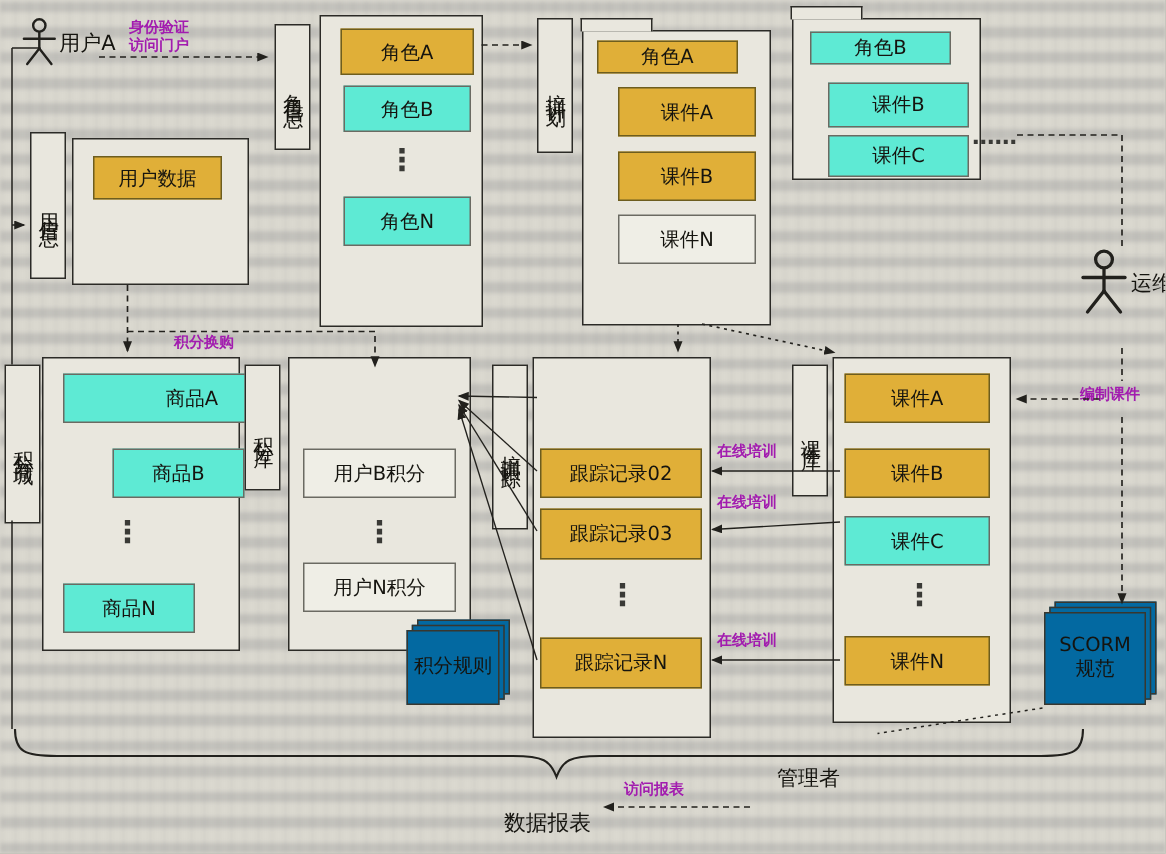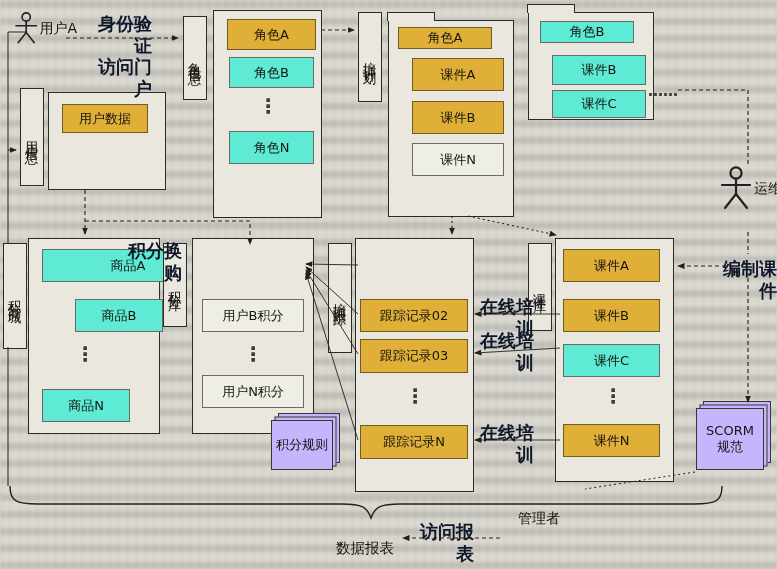--- a/index.html
+++ b/index.html
@@ -18,27 +18,27 @@
     writing-mode:vertical-rl;text-orientation:upright;display:flex;align-items:center;justify-content:center;
     font-size:13.5px;letter-spacing:3px;}
   .node{position:absolute;display:flex;align-items:center;justify-content:center;text-align:center;
     font-size:13px;border:1px solid #615a43;z-index:2;}
   .gold{background:#e0af38;border-color:#6d5d1e;}
   .grey{background:#5eead4;border-color:#6b6a62;}
   .light{background:#efeee6;border-color:#6b6a62;}
   .vdots{position:absolute;z-index:2;font-size:20px;font-weight:700;color:#3a3a36;line-height:1;
     writing-mode:vertical-rl;text-orientation:upright;letter-spacing:-2px;}
   .hdots{position:absolute;z-index:2;font-size:15px;font-weight:700;color:#3a3a36;}
-  .bluelabel{position:absolute;z-index:3;color:#0f172a;font-size:18px;font-weight:600;text-align:right;line-height:1.2;}
+  .bluelabel{position:absolute;z-index:3;color:#a21caf;font-size:10px;font-weight:600;text-align:left;line-height:1.2;}
   .plain-label{position:absolute;z-index:3;font-size:14px;text-align:center;}
   .actor{position:absolute;z-index:3;display:flex;flex-direction:row;align-items:center;width:64px;}
   .actor svg{width:36px;height:44px;}
   .actor .alabel{font-size:14px;margin-top:2px;white-space:nowrap;}
   .papers{position:absolute;z-index:2;}
-  .sheet{position:absolute;inset:0;background:#c4b5fd;border:1.2px solid #38372f;margin-left:16px;}
+  .sheet{position:absolute;inset:0;background:#0369a1;border:1.2px solid #38372f;margin-left:16px;}
   .sh1{transform:translate(7px,-7px);}
   .sh2{transform:translate(3.5px,-3.5px);}
   .top{display:flex;flex-direction:column;align-items:center;justify-content:center;font-size:13px;line-height:1.25;}
   #wires{position:absolute;inset:0;z-index:5;pointer-events:none;}
 </style>
 </head>
 <body>
 
 <div id="stage">
 
@@ -92,21 +92,21 @@
           <line x1="18" y1="13" x2="18" y2="28"></line>
         <line x1="4" y1="19" x2="32" y2="19"></line>
           <line x1="18" y1="28" x2="7" y2="42"></line>
           <line x1="18" y1="28" x2="29" y2="42"></line>
       </g>
     </svg>
     <div class="alabel">运维</div>
   </div>
   <div class="bluelabel" style="left:720px;top:258px;width:57px;">编制课件</div>
 
-  <div class="bluelabel" style="left:116px;top:240px;width:66px;">积分换购</div>
+  <div class="bluelabel" style="left:116px;top:224px;width:66px;font-family:Liberation Mono, monospace;">积分换购</div>
 
   <div class="vtab" style="left:3px;top:243px;width:22px;height:104px;">积分商城</div>
   <div class="panel" style="left:28px;top:238px;width:130px;height:194px;"></div>
   <div class="node grey" style="left:42px;top:249px;width:86px;height:31px;padding-left:42px;">商品A</div>
   <div class="node grey" style="left:42px;top:299px;width:86px;height:31px;margin-left:33px;">商品B</div>
   <div class="vdots" style="left:75px;top:342px;">⋮</div>
   <div class="node grey" style="left:42px;top:389px;width:86px;height:31px;">商品N</div>
 
   <div class="vtab" style="left:163px;top:243px;width:22px;height:82px;">积分库</div>
   <div class="panel" style="left:192px;top:238px;width:120px;height:194px;"></div>

